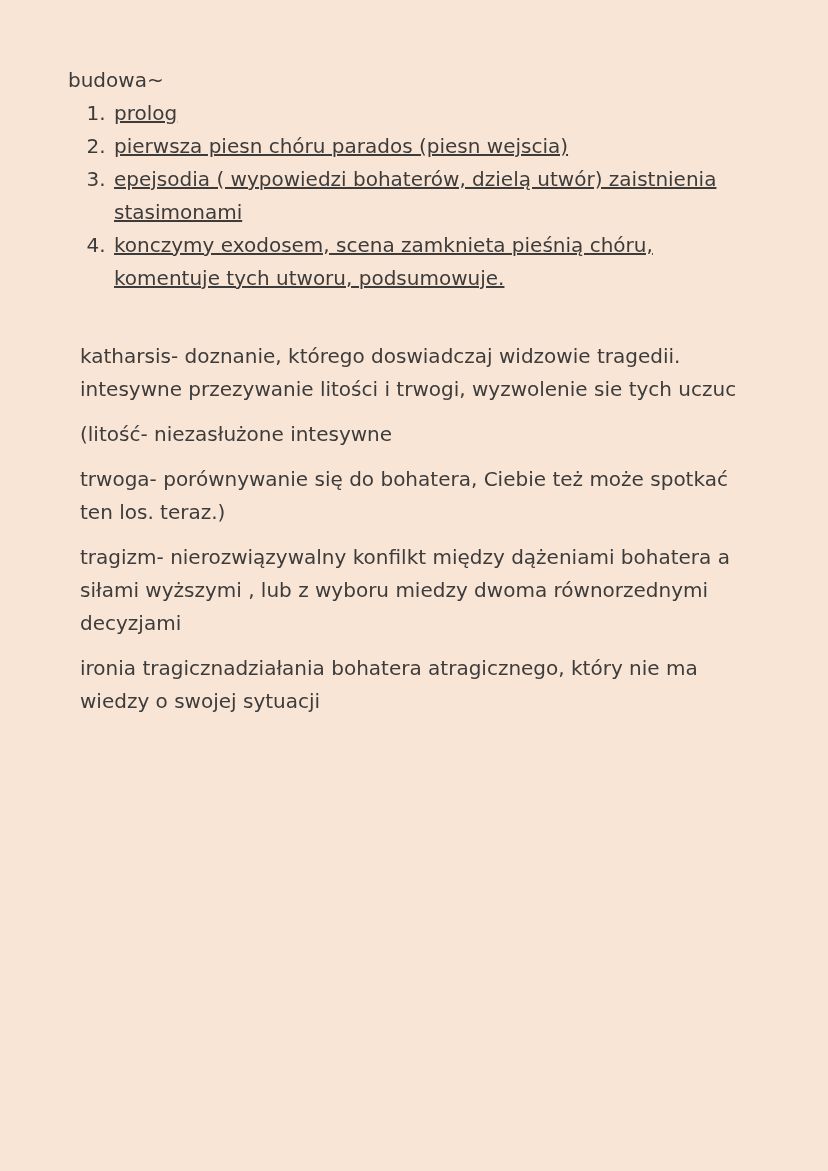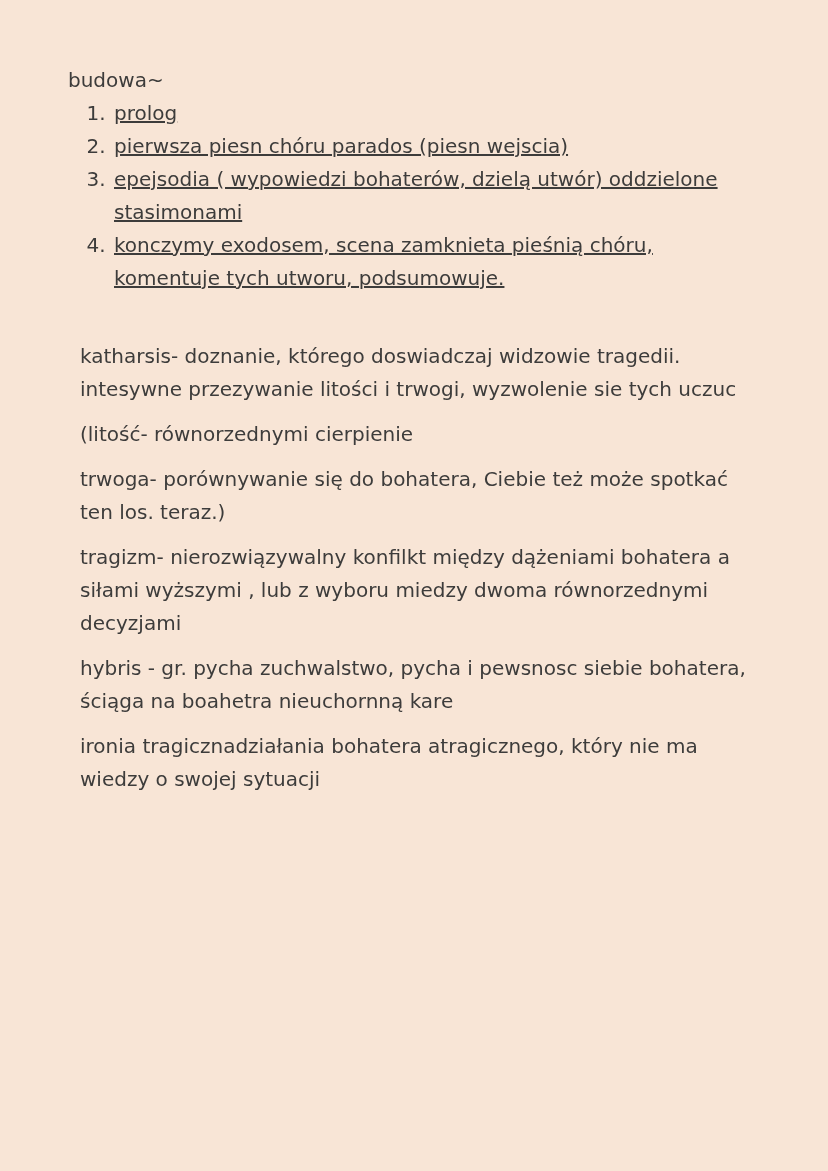--- a/index.html
+++ b/index.html
@@ -53,29 +53,28 @@
 <body style="background: rgb(248, 229, 214);">
 
 <div class="page" style="background: rgb(248, 229, 214); color: rgb(61, 60, 59);">
   <div class="content">
     <p class="heading">budowa~</p>
 
     <ol class="structure-list">
 
     <li class="list-item">prolog</li>
         <li class="list-item">pierwsza piesn chóru parados (piesn wejscia)</li>
-        <li class="list-item">epejsodia ( wypowiedzi bohaterów, dzielą utwór) oddzielone stasimonami</li>
+        <li class="list-item">epejsodia ( wypowiedzi bohaterów, dzielą utwór) zaistnienia stasimonami</li>
         <li class="list-item">konczymy exodosem, scena zamknieta pieśnią chóru, komentuje tych utworu, podsumowuje.</li>
       </ol>
 
     <div class="spacer"></div>
 
     <div class="paragraphs">
 
     <p class="para">katharsis- doznanie, którego doswiadczaj widzowie tragedii. intesywne przezywanie litości i trwogi, wyzwolenie sie tych uczuc</p>
-        <p class="para">(litość- równorzednymi cierpienie</p>
+        <p class="para">(litość- niezasłużone intesywne</p>
         <p class="para">trwoga- porównywanie się do bohatera, Ciebie też może spotkać ten los. teraz.)</p>
         <p class="para">tragizm- nierozwiązywalny konfilkt między dążeniami bohatera a siłami wyższymi , lub z wyboru miedzy dwoma równorzednymi decyzjami</p>
-        <p class="para">hybris - gr. pycha zuchwalstwo, pycha i pewsnosc siebie bohatera, ściąga na boahetra nieuchornną kare</p>
         <p class="para">ironia tragicznadziałania bohatera atragicznego, który nie ma wiedzy o swojej sytuacji</p>
       </div>
   </div>
 </div>
 
 </body></html>

